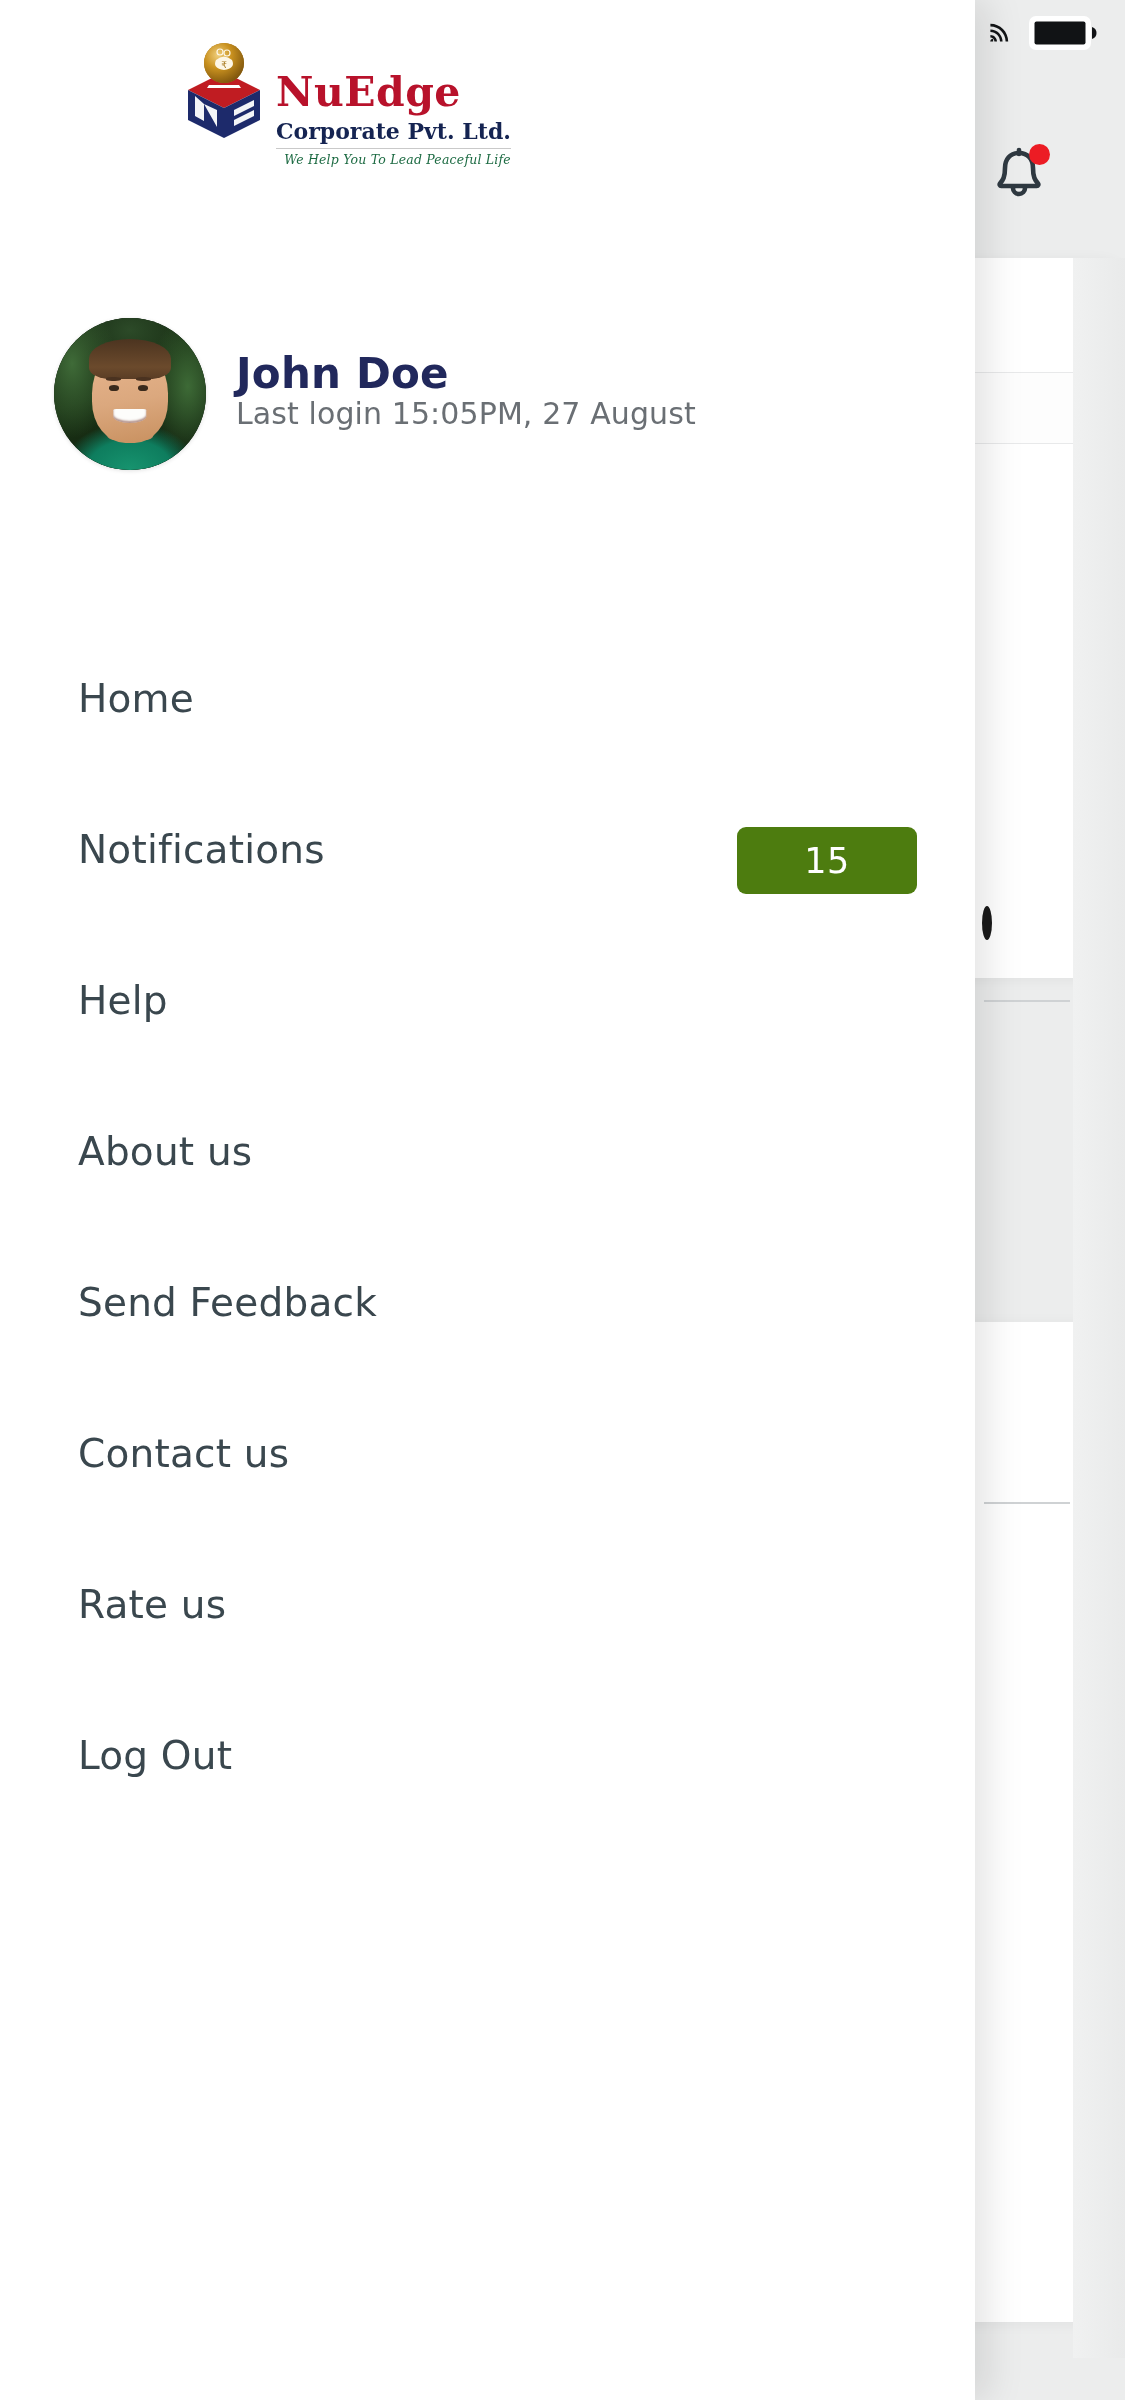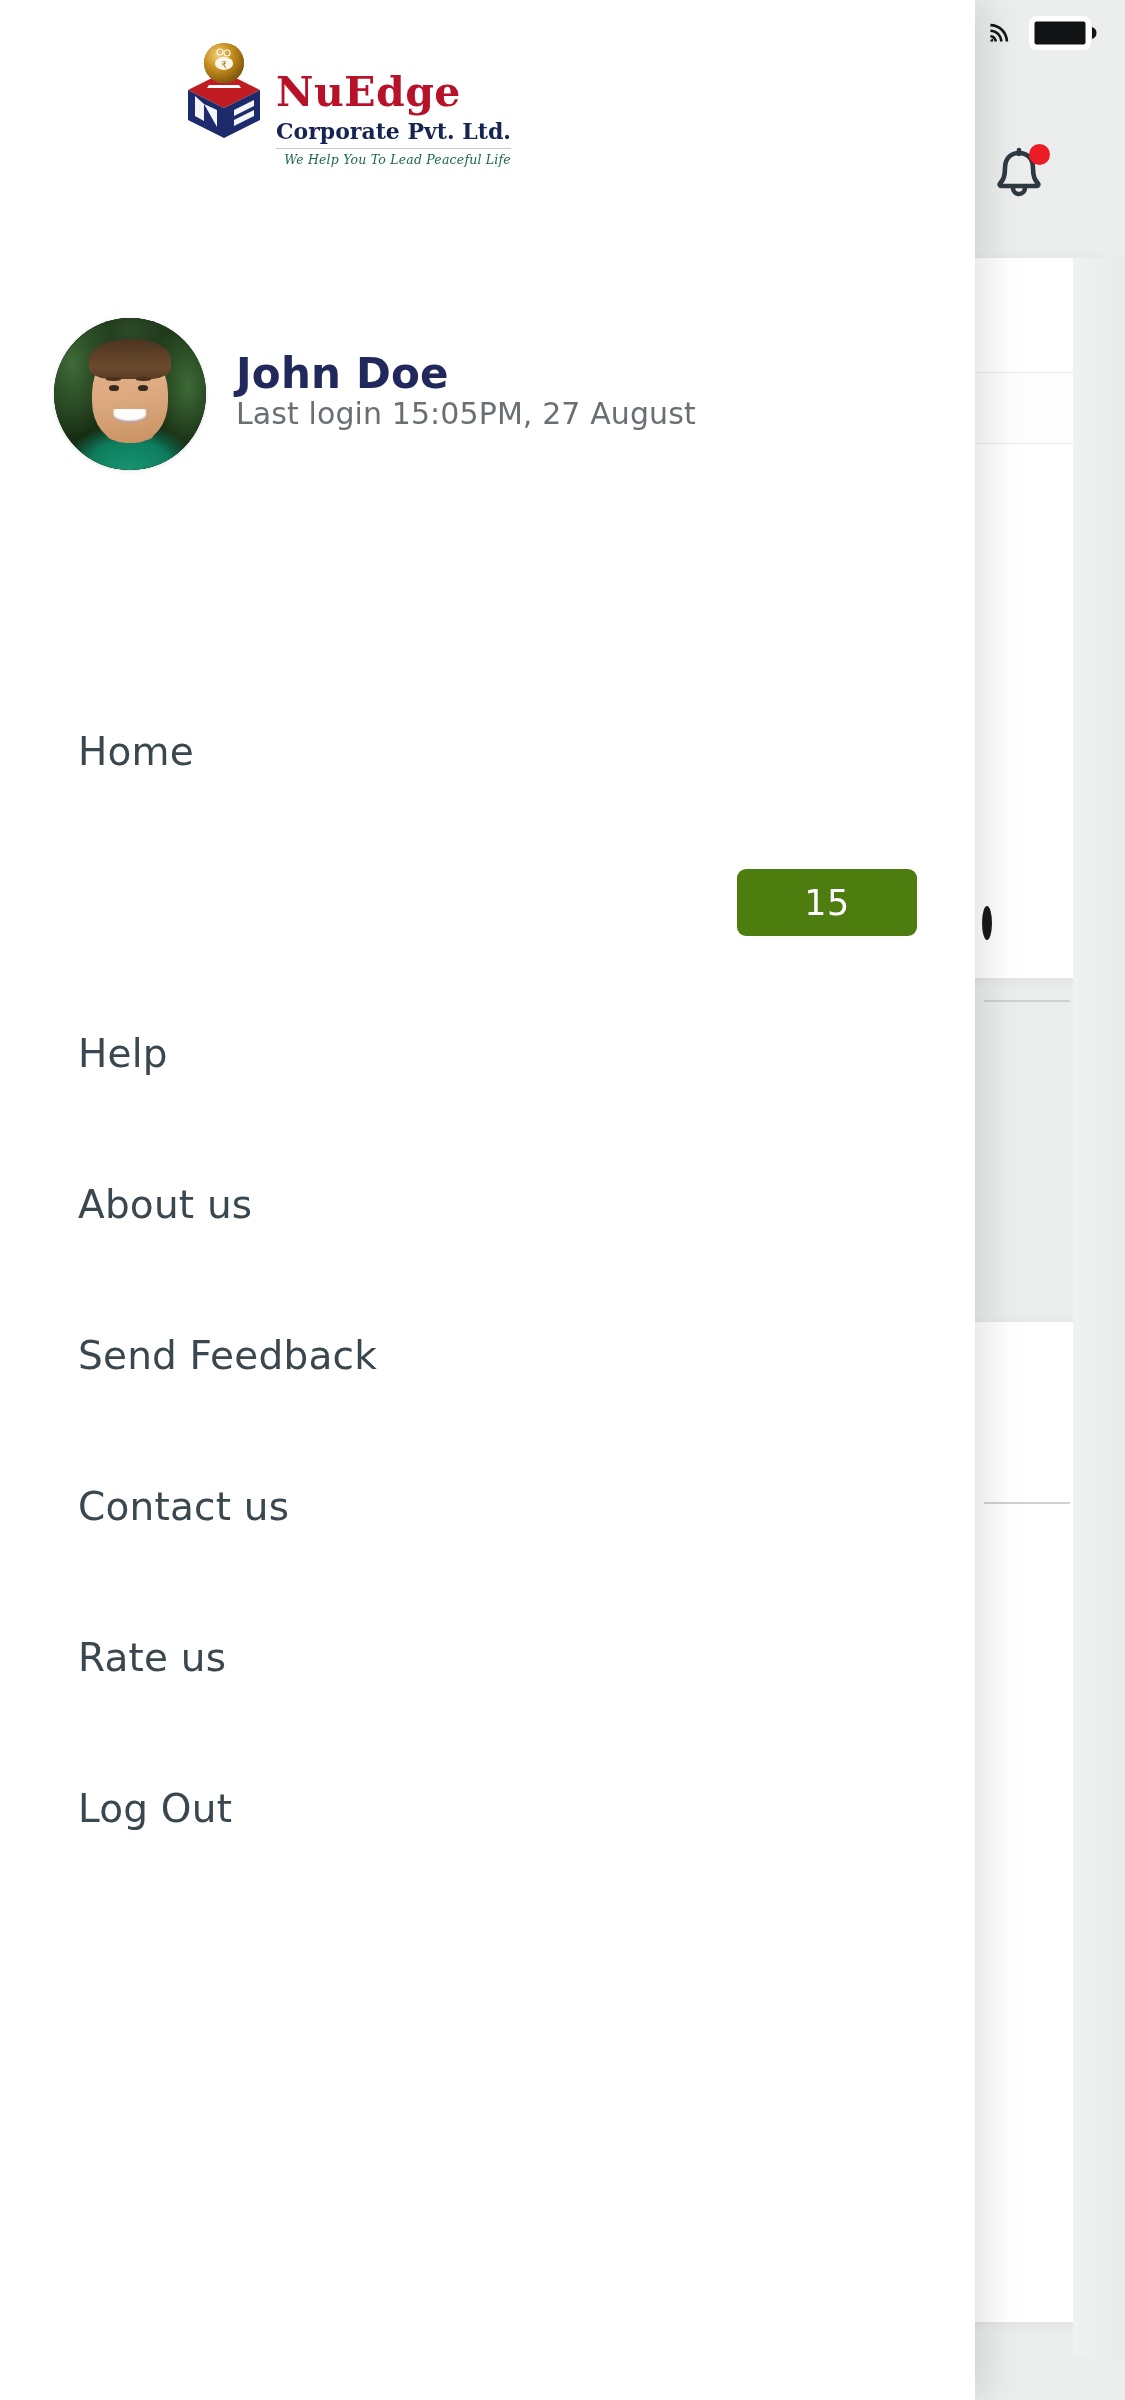--- a/index.html
+++ b/index.html
@@ -154,21 +154,21 @@
     font-size:30px; color:#6a6f74; 
     letter-spacing:.1px; line-height:1.15;
   }
 
   
   .menu{
     position:absolute; left:0; top:676px; width:975px;
   }
   .menu-item{
     position:relative; height:151px;
-    display:flex; align-items:center;
+    display:flex; 
     padding:0 58px 0 78px;
   }
   .menu-label{
     font-size:39px; color:#3a474e; font-weight:normal;
     letter-spacing:.2px;
   }
   .menu-badge{
     margin-left:auto;
     min-width:180px; height:67px;
     background:#4d7c0f; border-radius:9px;
@@ -276,20 +276,21 @@
     <div class="pname">John Doe</div>
     <div class="plogin">Last login 15:05PM, 27 August</div>
   </div>
 </div>
 
 <nav class="menu" id="menu-root">
     <div class="menu-item">
       <span class="menu-label">Home</span>
     </div>
     <div class="menu-item">
+      <span class="menu-label">Notifications</span>
       <span class="menu-badge">15</span>
     </div>
     <div class="menu-item">
       <span class="menu-label">Help</span>
     </div>
     <div class="menu-item">
       <span class="menu-label">About us</span>
     </div>
     <div class="menu-item">
       <span class="menu-label">Send Feedback</span>

